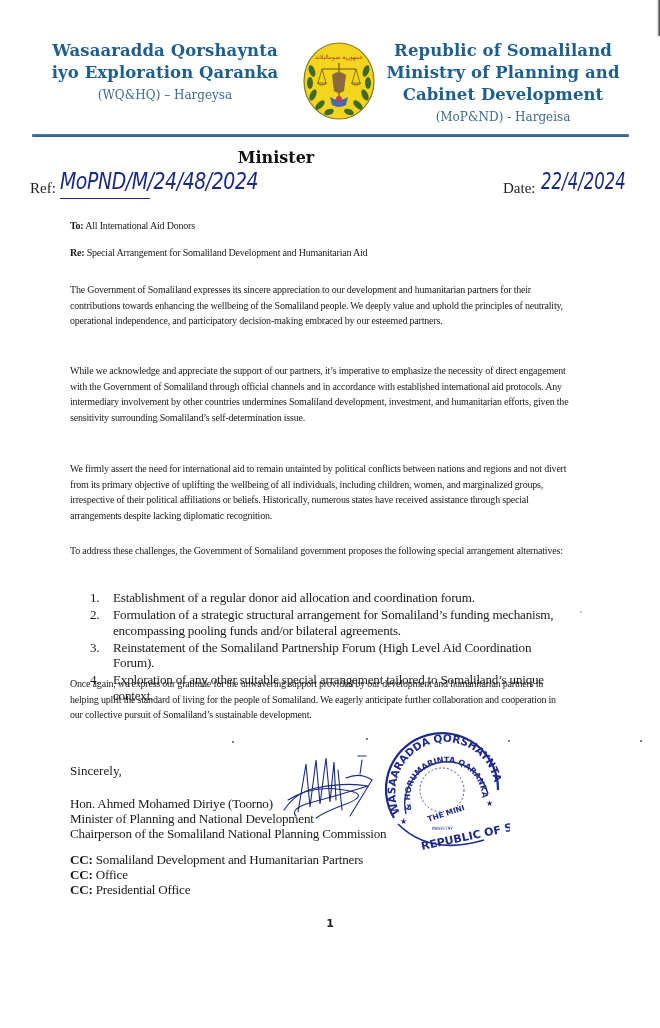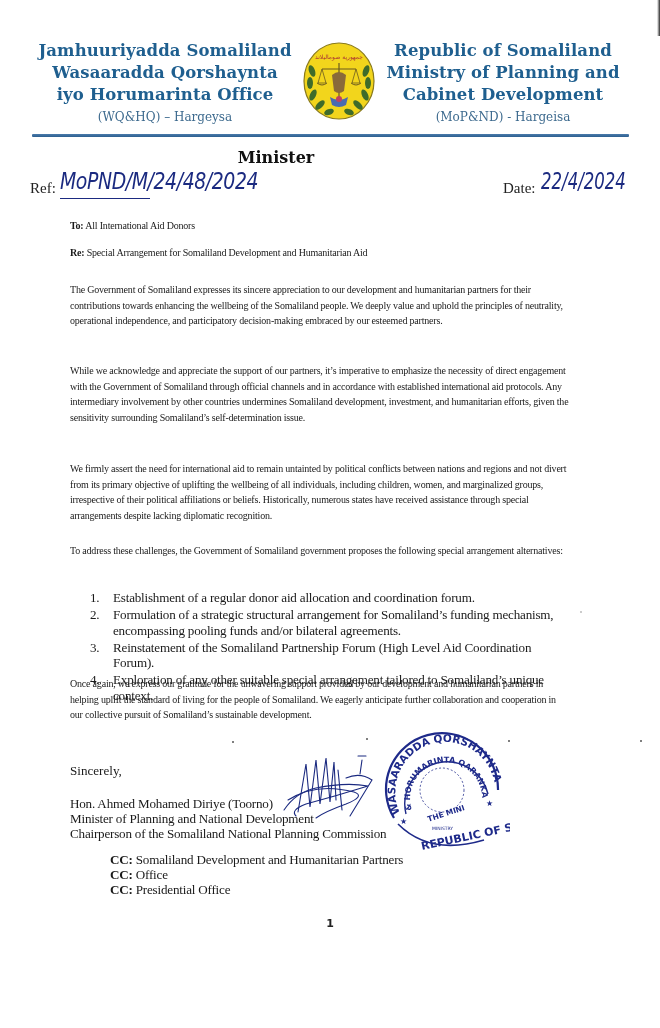--- a/index.html
+++ b/index.html
@@ -42,39 +42,38 @@
   .p5 { top: 676px; }
   b { font-weight: bold; }
 
   .alt-list { position: absolute; left: 90px; top: 590px; width: 470px; font-size: 13.1px; line-height: 15.6px; letter-spacing: -0.2px; list-style: none; }
   .alt-list li { position: relative; padding-left: 23px; margin-bottom: 1.5px; }
   .alt-list .num { position: absolute; left: 0; top: 0; }
 
   .closing { position: absolute; left: 70px; top: 763px; font-size: 13.1px; }
   .sig-block { position: absolute; left: 70px; top: 796px; font-size: 13.1px; line-height: 15.2px; letter-spacing: -0.2px; }
   .cc-block { position: absolute; left: 70px; top: 852px; font-size: 13.1px; line-height: 15.2px; letter-spacing: -0.2px; }
-  .cc-block b { font-weight: bold; margin-left: 40px; }
+  .cc-block b { font-weight: bold; }
 
   .signature { position: absolute; left: 276px; top: 752px; width: 110px; height: 70px; }
   .stamp { position: absolute; left: 380px; top: 728px; width: 130px; height: 130px; }
 
   .page-number { position: absolute; top: 917px; left: 0; width: 660px; text-align: center; font-family: "DejaVu Sans", sans-serif; font-weight: bold; font-size: 11px; color: #222; }
 
   .speck { position: absolute; width: 2px; height: 2px; background: #555; border-radius: 50%; }
 </style>
 </head>
 <body>
 
 <div class="edge-shadow"></div>
 
 <div class="letterhead">
   <div class="lh-left">
-    <div class="lh-line">Jamhuuriyadda Somaliland</div>
     <div class="lh-line">Wasaaradda Qorshaynta</div>
-    <div class="lh-line">iyo Horumarinta Office</div>
+    <div class="lh-line">iyo Exploration Qaranka</div>
     <div class="lh-sub">(WQ&amp;HQ) – Hargeysa</div>
   </div>
 
   <svg class="emblem" viewBox="0 0 74 80">
     <ellipse cx="37" cy="40" rx="35" ry="38" fill="#f2d51c" stroke="#8a7a1a" stroke-width="1.2"></ellipse>
     <g fill="#3f6b2a">
       <ellipse cx="10" cy="30" rx="3" ry="6" transform="rotate(-20 10 30)"></ellipse>
       <ellipse cx="8" cy="42" rx="3" ry="6"></ellipse>
       <ellipse cx="11" cy="54" rx="3" ry="6" transform="rotate(25 11 54)"></ellipse>
       <ellipse cx="18" cy="64" rx="3" ry="6" transform="rotate(45 18 64)"></ellipse>

